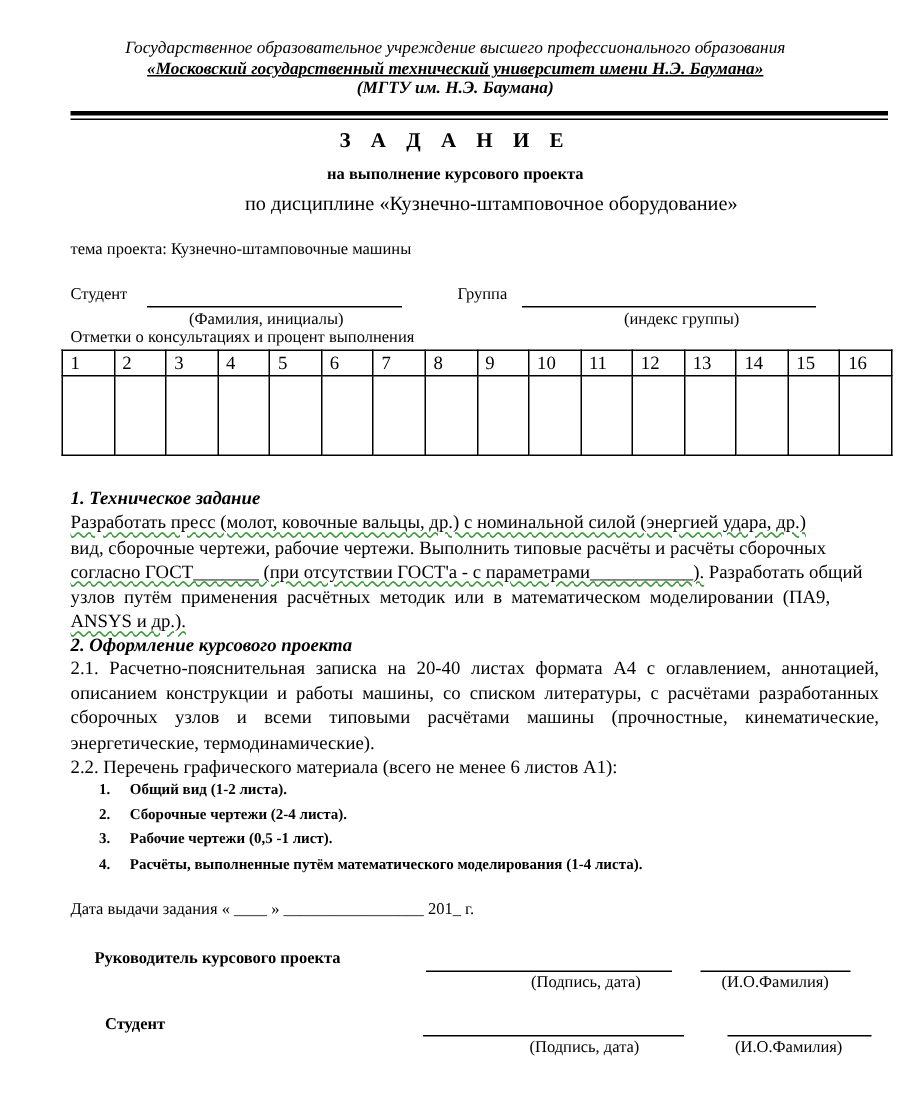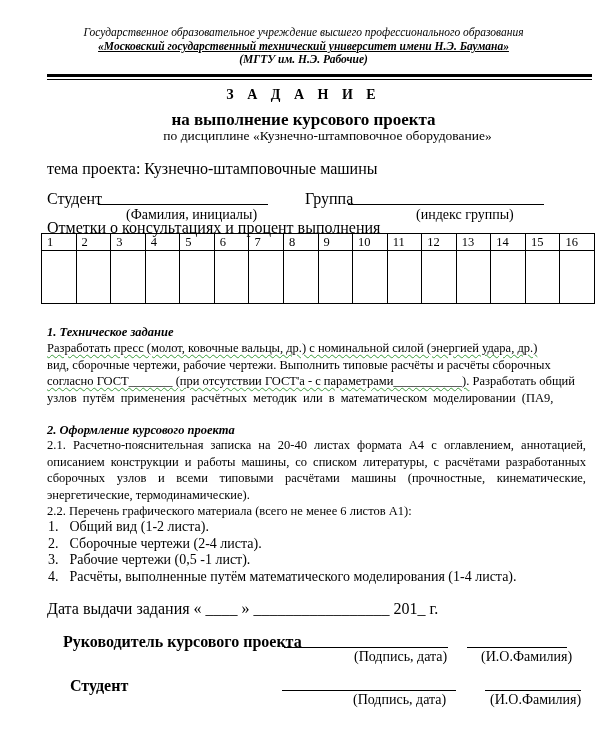--- a/index.html
+++ b/index.html
@@ -6,46 +6,46 @@
   body { width: 607px; height: 742px; position: relative; overflow: hidden;
          font-family: "Liberation Serif", "DejaVu Serif", serif; color: #000; }
   .abs { position: absolute; }
   .center { left: 0; width: 607px; text-align: center; }
   .hdr1 { top: 26px; font-size: 11.5px; font-style: italic; }
   .hdr2 { top: 40px; font-size: 11.5px; font-style: italic; font-weight: bold; text-decoration: underline; }
   .hdr3 { top: 53px; font-size: 11.5px; font-style: italic; font-weight: bold; }
   .rule1 { left: 47px; top: 74px; width: 545px; height: 3px; background: #000; }
   .rule2 { left: 47px; top: 79px; width: 545px; height: 1px; background: #000; }
   .title { top: 87px; font-size: 14px; font-weight: bold; letter-spacing: 5px; }
-  .sub1 { top: 110px; font-size: 17px; font-weight: bold; }
+  .sub1 { top: 110px; font-size: 11px; font-weight: bold; }
   .sub2 { top: 128px; font-size: 13.5px; margin-left: 24px; }
-  .txt { font-size: 16px; white-space: nowrap; }
-  .small { font-size: 14px; white-space: nowrap; font-family: Liberation Serif, serif; }
+  .txt { font-size: 11px; white-space: nowrap; }
+  .small { font-size: 11px; white-space: nowrap; font-family: Liberation Serif, serif; }
   .uline { border-bottom: 1px solid #000; height: 0; }
   table.grid { position: absolute; left: 41px; top: 233px; width: 554px;
                border-collapse: collapse; table-layout: fixed; }
   table.grid td { border: 1px solid #000; font-size: 12.5px; padding: 0 0 0 5px;
                   vertical-align: top; }
   table.grid tr.h td { height: 16px; line-height: 16px; }
   table.grid tr.b td { height: 52px; }
   .para { left: 47px; width: 539px; font-size: 12.5px; line-height: 16.5px;
           text-align: justify; }
   .wavy { text-decoration: underline wavy #3a9a3a; text-underline-offset: 2px; text-decoration-thickness: 1px; }
   .bi { font-weight: bold; font-style: italic; }
-  .list { left: 48px; font-size: 14px; line-height: 16.5px; }
+  .list { left: 66px; font-size: 10px; line-height: 16.5px; font-weight: bold; }
   .list div { white-space: nowrap; }
   .list .n { display: inline-block; width: 18px; }
   .bold { font-weight: bold; }
 </style>
 </head>
 <body>
 
 <div class="abs center hdr1">Государственное образовательное учреждение высшего профессионального образования</div>
 <div class="abs center hdr2">«Московский государственный технический университет имени Н.Э. Баумана»</div>
-<div class="abs center hdr3">(МГТУ им. Н.Э. Рабочие)</div>
+<div class="abs center hdr3">(МГТУ им. Н.Э. Баумана)</div>
 <div class="abs rule1"></div>
 <div class="abs rule2"></div>
 
 <div class="abs center title">З А Д А Н И Е</div>
 <div class="abs center sub1">на выполнение курсового проекта</div>
 <div class="abs center sub2">по дисциплине «Кузнечно-штамповочное оборудование»</div>
 
 <div class="abs txt" style="left:47px; top:160px;">тема проекта: Кузнечно-штамповочные машины</div>
 
 <div class="abs txt" style="left:47px; top:190px;">Студент</div>
@@ -96,20 +96,21 @@
   </tr>
 </tbody>
   </table>
 
 <div class="abs para bi" style="top:324px;">1. Техническое задание</div>
 <div class="abs para" style="top:340px;">
   <div style="white-space:nowrap;"><span class="wavy">Разработать пресс (молот, ковочные вальцы, др.) с номинальной силой (энергией удара, др.)</span></div>
   <div style="white-space:nowrap;">вид, сборочные чертежи, рабочие чертежи. Выполнить типовые расчёты и расчёты сборочных</div>
   <div style="white-space:nowrap;"><span class="wavy">согласно ГОСТ_______ (при отсутствии ГОСТ'а - с параметрами___________).</span><span> Разработать общий</span></div>
   <div style="white-space:nowrap; word-spacing:3px;">узлов путём применения расчётных методик или в математическом моделировании (ПА9,</div>
+  <div style="white-space:nowrap;"><span class="wavy">ANSYS и др.).</span></div>
 </div>
 
 <div class="abs para bi" style="top:422px;">2. Оформление курсового проекта</div>
 <div class="abs para" style="top:437px;">2.1. Расчетно-пояснительная записка на 20-40 листах формата А4 с оглавлением, аннотацией, описанием конструкции и работы машины, со списком литературы, с расчётами разработанных сборочных узлов и всеми типовыми расчётами машины (прочностные, кинематические, энергетические, термодинамические).</div>
 <div class="abs para" style="top:503px;">2.2. Перечень графического материала (всего не менее 6 листов А1):</div>
 <div class="abs list" style="top:519px;">
   <div><span class="n">1.</span> <span>Общий вид (1-2 листа).</span></div>
   <div><span class="n">2.</span> <span>Сборочные чертежи (2-4 листа).</span></div>
   <div><span class="n">3.</span> <span>Рабочие чертежи (0,5 -1 лист).</span></div>
   <div><span class="n">4.</span> <span>Расчёты, выполненные путём математического моделирования (1-4 листа).</span></div>

